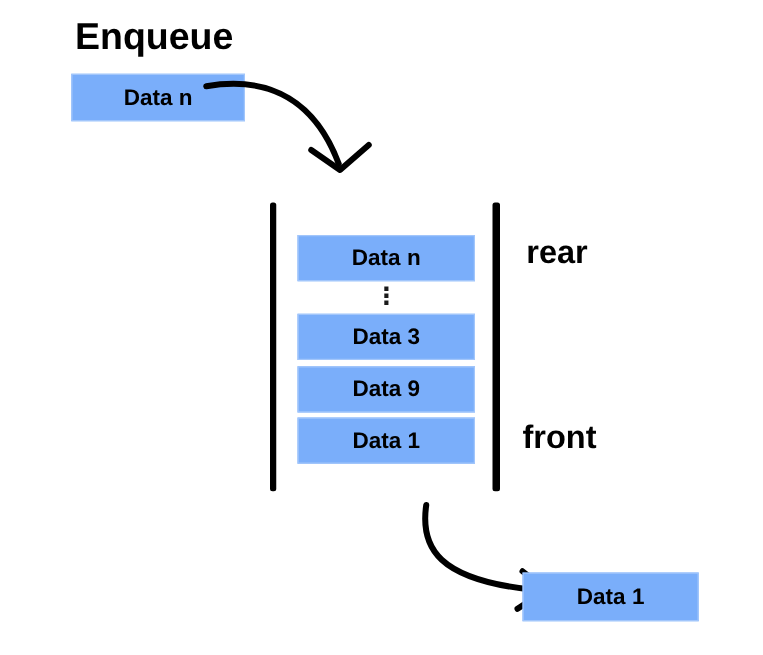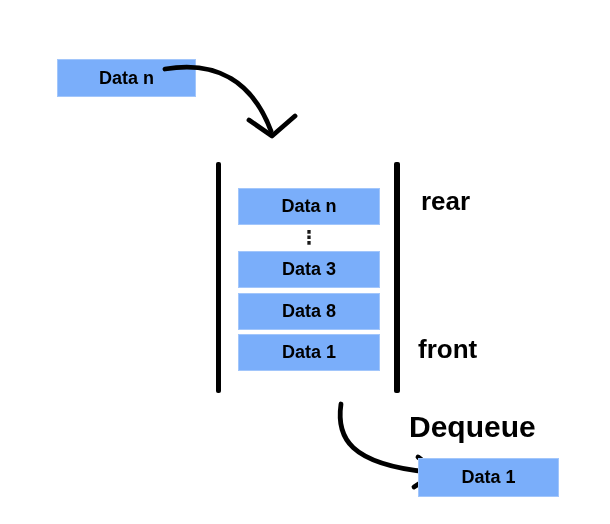--- a/index.html
+++ b/index.html
@@ -57,44 +57,44 @@
   .arrows path{
     fill:none;stroke:#000;stroke-width:4.8px;
     stroke-linecap:round;stroke-linejoin:round;
   }
 </style>
 </head>
 <body>
 
 <div class="canvas">
 
+  <div class="title title-enqueue">Enqueue</div>
 
   <div class="databox enqueue-box">Data n</div>
 
   <svg class="arrows" viewBox="0 0 610 524" xmlns="http://www.w3.org/2000/svg">
     <path d="M165,69 C218,60 253,83 271,131"></path>
     <path d="M249,120 L272,136 L295,116"></path>
     <path d="M341,404 C336,438 350,464 428,472"></path>
     <path d="M418,457 L437,472 L414,487"></path>
   </svg>
 
   <div class="wall wall-left"></div>
   <div class="wall wall-right"></div>
 
   <div class="databox cell cell-0">Data n</div>
 
   <div class="ellipsis">⋮</div>
 
   <div class="databox cell cell-1">Data 3</div>
 
-  <div class="databox cell cell-2">Data 8</div>
+  <div class="databox cell cell-2">Data 9</div>
 
   <div class="databox cell cell-3">Data 1</div>
 
   <div class="side-label front-label">front</div>
 
   <div class="side-label rear-label">rear</div>
 
-  <div class="title title-dequeue">Dequeue</div>
 
   <div class="databox dequeue-box">Data 1</div>
 
 </div>
 
 </body></html>

